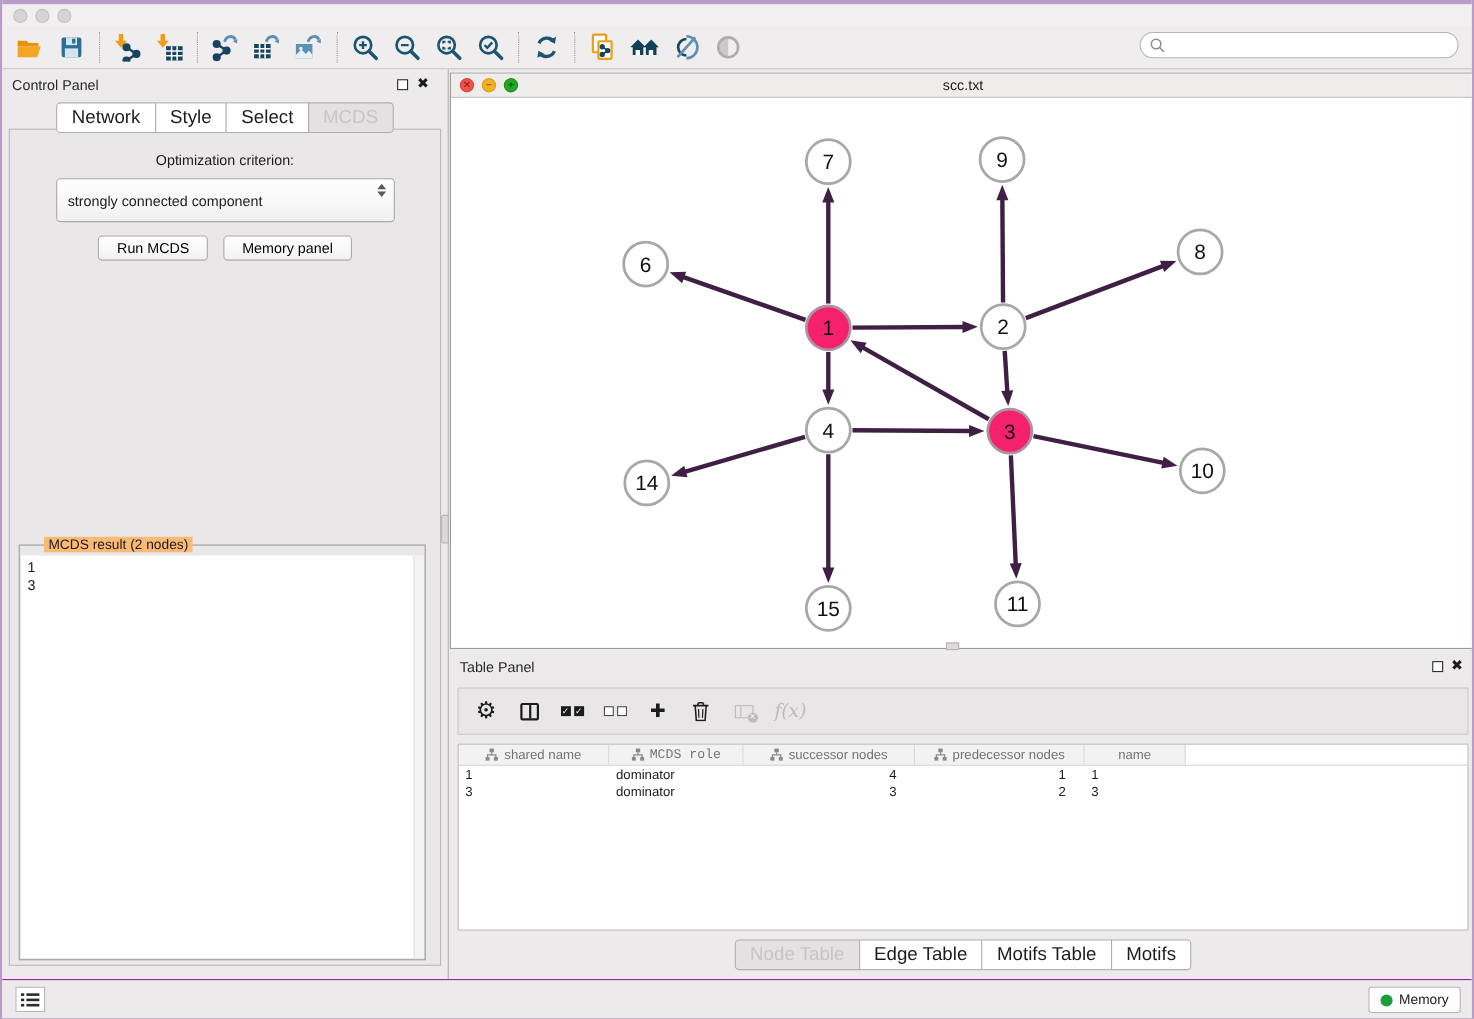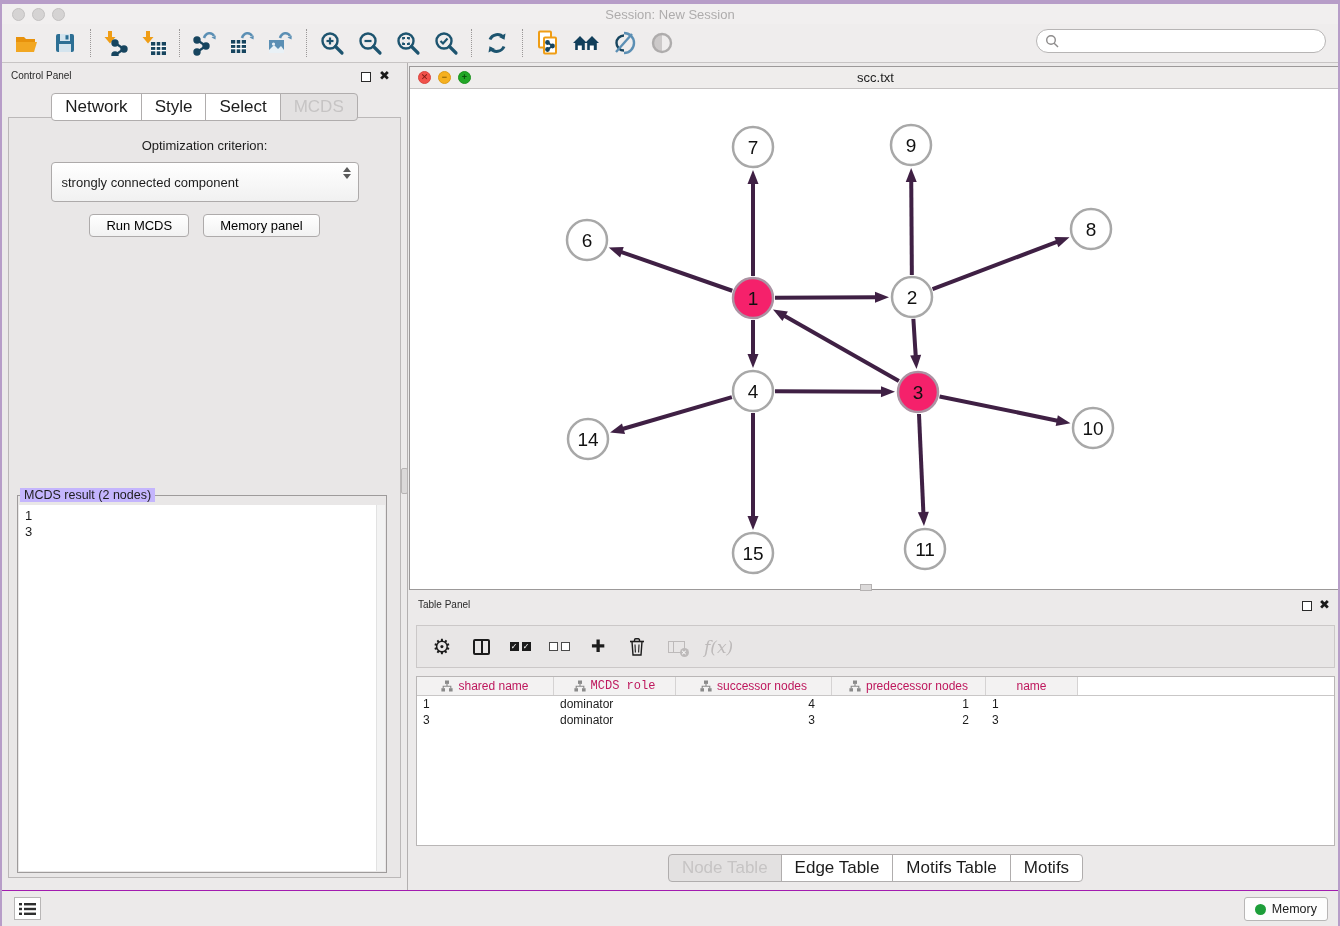--- a/index.html
+++ b/index.html
@@ -18,21 +18,21 @@
            border-bottom:1px solid #c7c4c4;display:flex;align-items:center;padding-left:6px;}
   .tbtn{width:38px;height:34px;display:flex;align-items:center;justify-content:center;}
   .tsep{align-self:center;height:28px;border-left:1px dotted #9b9898;margin:0 6px;}
   #search-wrap{position:absolute;right:12px;top:5px;width:290px;height:24px;background:#fff;
                border:1px solid #b7b5b5;border-radius:12px;display:flex;align-items:center;padding-left:8px;}
   #search-input{border:none;outline:none;flex:1;font-size:13px;background:transparent;height:20px;}
   
   #control-panel{position:absolute;left:0;top:63px;width:406px;height:827px;background:#eceaea;
                  border-right:1px solid #b3b0b0;}
   .panel-head{position:relative;height:28px;}
-  .panel-title{position:absolute;left:9px;top:7px;font-size:10px;color:#2a2a2a;}
+  .panel-title{position:absolute;left:9px;top:7px;font-size:13px;color:#2a2a2a;}
   .float-ico{position:absolute;top:9px;width:10px;height:10px;border:1.5px solid #2a2a2a;background:#fff;}
   .close-ico{position:absolute;top:6px;font-size:13px;font-weight:bold;color:#1a1a1a;line-height:14px;}
   #cp-float{right:36px;} #cp-close{right:17px;}
   .tabrow{position:absolute;left:0;right:0;display:flex;justify-content:center;z-index:2;}
   #cp-tabs{top:30px;}
   .tab{background:#fff;border:1px solid #b0adad;margin-left:-1px;padding:3px 13px;font-size:17px;cursor:default;}
   .tab:first-child{border-radius:4px 0 0 4px;margin-left:0;}
   .tab:last-child{border-radius:0 4px 4px 0;}
   .tab.selected{background:#e3e1e1;color:#c6c4c4;}
   #cp-box{position:absolute;left:6px;right:6px;top:54px;bottom:12px;background:#e9e7e7;
@@ -40,21 +40,21 @@
   #opt-label{margin-top:20px;text-align:center;font-size:13px;}
   #criterion{position:relative;margin:9px auto 0;width:308px;height:40px;background:linear-gradient(#ffffff,#f1f1f1);
              border:1px solid #adaaaa;border-radius:4px;font-size:13px;display:flex;align-items:center;padding-left:10px;}
   #criterion .chevrons{position:absolute;right:7px;top:4px;display:flex;flex-direction:column;gap:2px;}
   .chev-up{width:0;height:0;border-left:4px solid transparent;border-right:4px solid transparent;border-bottom:5px solid #5a5a5a;}
   .chev-dn{width:0;height:0;border-left:4px solid transparent;border-right:4px solid transparent;border-top:5px solid #5a5a5a;}
   #cp-buttons{display:flex;justify-content:center;gap:14px;margin-top:12px;}
   .btn{background:linear-gradient(#ffffff,#f2f2f2);border:1px solid #aeabab;border-radius:4px;
        padding:3px 16px;font-size:13px;}
   #result-group{position:absolute;left:8px;top:377px;width:370px;height:378px;border:1px solid #9e9b9b;}
-  #result-legend{position:absolute;left:2px;top:-8px;background:#c4b5fd;padding:0 4px;font-size:12.5px;}
+  #result-legend{position:absolute;left:22px;top:-8px;background:#fdba74;padding:0 4px;font-size:12.5px;}
   #result-area{position:absolute;left:1px;right:1px;top:9px;bottom:1px;background:#fff;font-size:13px;
                line-height:16px;padding:3px 6px;white-space:pre;overflow:hidden;}
   #result-scroll{position:absolute;right:1px;top:9px;bottom:1px;width:9px;background:#f3f3f3;border-left:1px solid #e2e2e2;}
   #v-grip{position:absolute;left:399px;top:468px;width:7px;height:26px;background:#dbd9d9;border:1px solid #b7b4b4;border-radius:2px;z-index:5;}
   
   #network-panel{position:absolute;left:407px;top:66px;width:933px;height:524px;background:#fff;border:1px solid #9c9999;}
   #net-titlebar{position:relative;height:22px;background:#efedec;border-bottom:1px solid #c6c3c3;}
   #net-title{position:absolute;left:0;right:0;top:3px;text-align:center;font-size:13px;color:#1c1c1c;}
   .traffic{position:absolute;top:4px;width:13px;height:13px;border-radius:50%;font-size:9px;font-weight:bold;
            display:flex;align-items:center;justify-content:center;line-height:1;}
@@ -78,21 +78,21 @@
   .plus-ch{font-size:17px;font-weight:bold;color:#1c1c1c;}
   .disab{opacity:1;}
   .grid-x{position:relative;width:17px;height:12px;border:1.5px solid #bdbaba;}
   .grid-x::before{content:"";position:absolute;left:4px;top:0;bottom:0;width:1.5px;background:#bdbaba;}
   .grid-x::after{content:"✕";position:absolute;right:-5px;bottom:-5px;width:9px;height:9px;border-radius:50%;
                  background:#bdbaba;color:#fff;font-size:7px;line-height:9px;text-align:center;}
   .fx{font-family:"DejaVu Serif",serif;font-style:italic;font-size:17px;color:#bdbaba;}
   #data-table{position:absolute;left:7px;right:7px;top:84px;height:170px;background:#fff;border:1px solid #b9b6b6;overflow:hidden;}
   #thead{display:flex;height:19px;border-bottom:1px solid #c9c7c7;}
   .th{background:#f3f2f2;border-right:1px solid #d5d3d3;display:flex;align-items:center;justify-content:center;
-      gap:5px;font-size:12px;color:#be185d;}
+      gap:5px;font-size:12px;color:#737373;}
   .th.filler{background:#fff;border-right:none;flex:1;}
   .tr{display:flex;height:16px;font-size:12px;align-items:center;}
   .td{padding:0 6px;overflow:hidden;white-space:nowrap;}
   .td.r{text-align:right;padding-right:17px;}
   #tp-tabs{bottom:8px;}
   
   #statusbar{position:absolute;left:0;bottom:0;width:100%;height:36px;background:#eceaea;border-top:1px solid #a21caf;}
   #list-btn{position:absolute;left:12px;top:6px;width:27px;height:23px;background:#fff;border:1px solid #b8b6b6;
             display:flex;align-items:center;justify-content:center;}
   #memory-btn{position:absolute;right:10px;top:6px;height:24px;background:#fdfdfd;border:1px solid #b8b6b6;
@@ -105,21 +105,20 @@
 <div id="app">
 
   <div id="top-strip"></div>
 
   <div id="titlebar">
     <div class="tl-group">
       <div class="tl"></div>
       <div class="tl"></div>
       <div class="tl"></div>
     </div>
-    <div id="window-title">Session: New Session</div>
   </div>
 
   <div id="toolbar">
     <div class="tbtn">
       <svg width="26" height="24" viewBox="0 0 26 24">
         <path d="M2 6 h8 l2 2 h9 v3 H2 z" fill="#e8920c"></path>
         <path d="M2 11 h21 l-3 10 H2 z" fill="#f2a722"></path>
       </svg>
     </div>
     <div class="tbtn">

